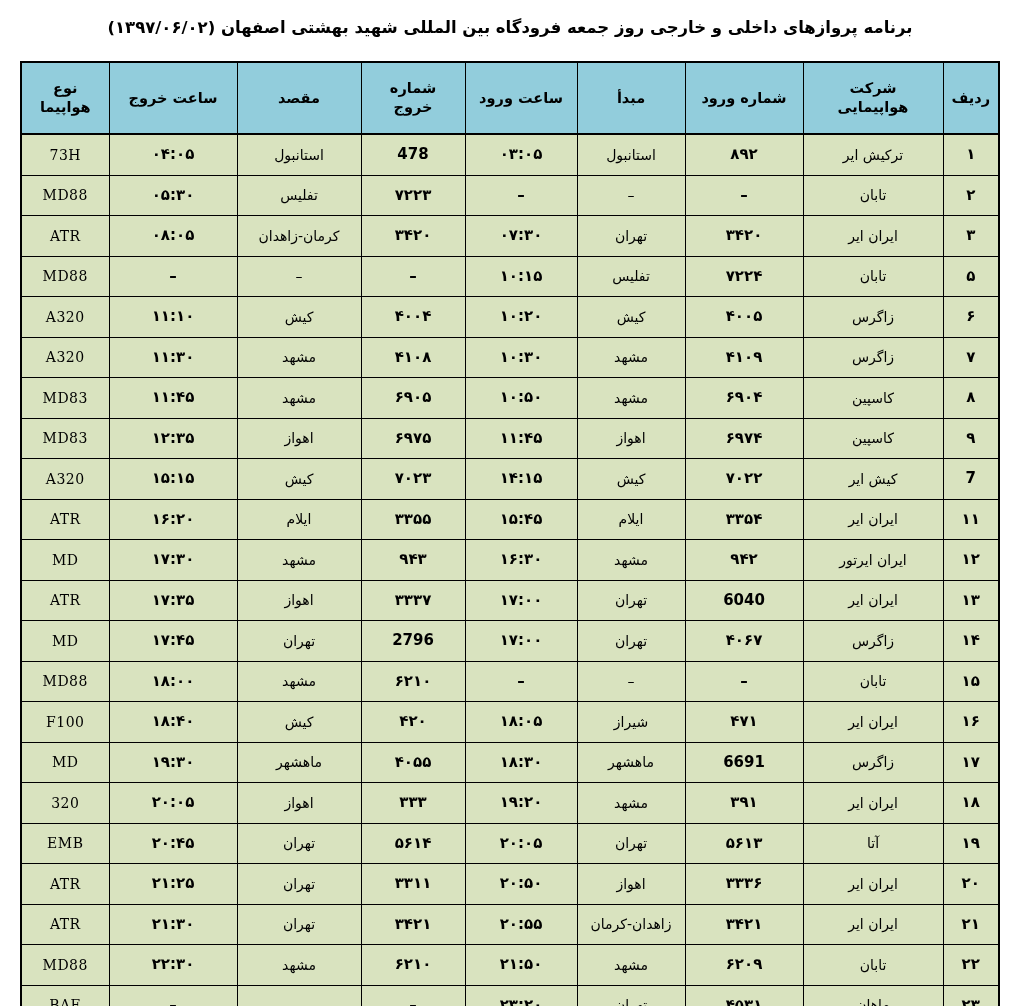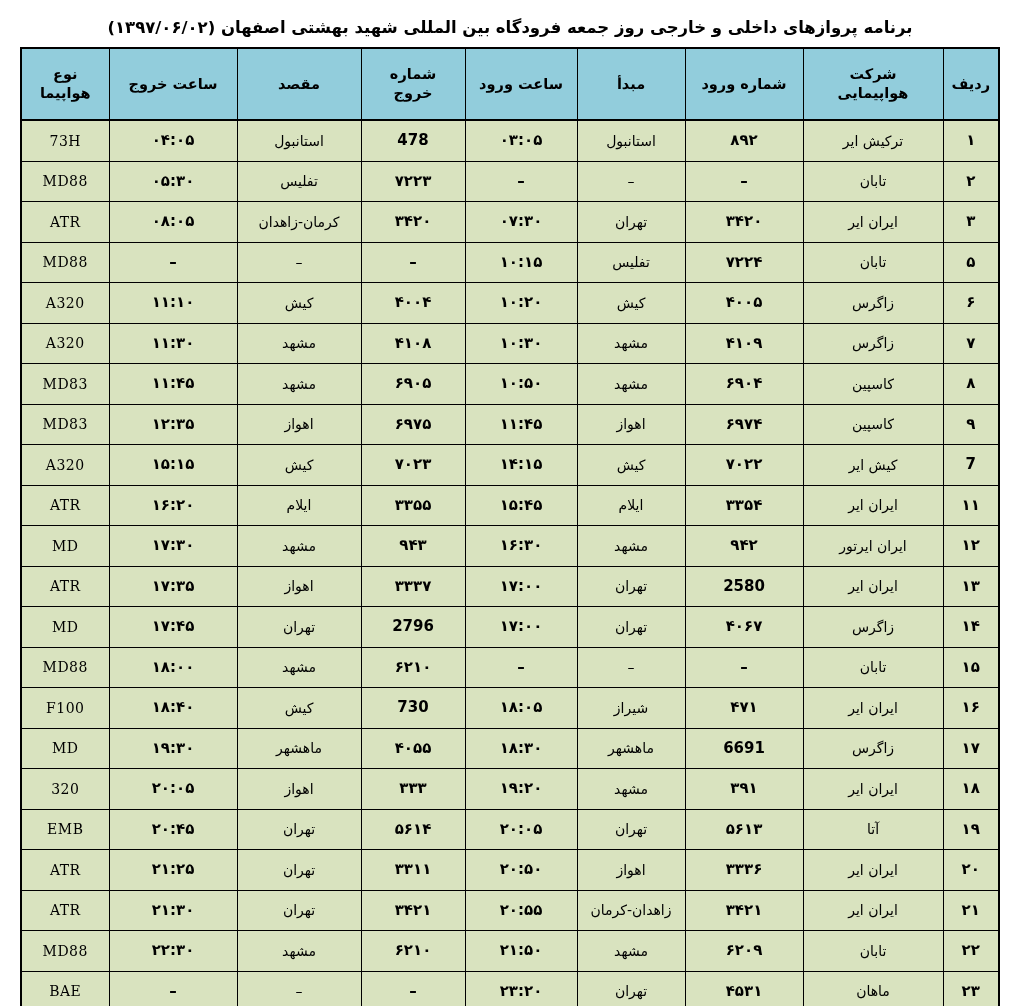--- a/index.html
+++ b/index.html
@@ -19,21 +19,21 @@
     position: relative;
     box-sizing: border-box;
   }
   .title {
     text-align: center;
     font-family: "DejaVu Sans", sans-serif;
     font-size: 16.5px;
     font-weight: bold;
     color: #000000;
     padding-top: 18px;
-    padding-bottom: 10px;
+    padding-bottom: 24px;
     letter-spacing: 0px;
     direction: rtl;
   }
   .table-wrap {
     padding: 0 20px 0 22px;
     box-sizing: border-box;
   }
   table.sched {
     width: 978px;
     border-collapse: collapse;
@@ -278,21 +278,21 @@
             <td class="col-place">مشهد</td>
             <td class="col-time">۱۶:۳۰</td>
             <td class="col-num">۹۴۳</td>
             <td class="col-place">مشهد</td>
             <td class="col-time">۱۷:۳۰</td>
             <td class="col-aircraft">MD</td>
           </tr>
           <tr>
             <td class="col-row">۱۳</td>
             <td class="col-airline">ایران ایر</td>
-            <td class="col-num">2580</td>
+            <td class="col-num">6040</td>
             <td class="col-place">تهران</td>
             <td class="col-time">۱۷:۰۰</td>
             <td class="col-num">۳۳۳۷</td>
             <td class="col-place">اهواز</td>
             <td class="col-time">۱۷:۳۵</td>
             <td class="col-aircraft">ATR</td>
           </tr>
           <tr>
             <td class="col-row">۱۴</td>
             <td class="col-airline">زاگرس</td>
@@ -314,21 +314,21 @@
             <td class="col-place">مشهد</td>
             <td class="col-time">۱۸:۰۰</td>
             <td class="col-aircraft">MD88</td>
           </tr>
           <tr>
             <td class="col-row">۱۶</td>
             <td class="col-airline">ایران ایر</td>
             <td class="col-num">۴۷۱</td>
             <td class="col-place">شیراز</td>
             <td class="col-time">۱۸:۰۵</td>
-            <td class="col-num">730</td>
+            <td class="col-num">۴۲۰</td>
             <td class="col-place">کیش</td>
             <td class="col-time">۱۸:۴۰</td>
             <td class="col-aircraft">F100</td>
           </tr>
           <tr>
             <td class="col-row">۱۷</td>
             <td class="col-airline">زاگرس</td>
             <td class="col-num">6691</td>
             <td class="col-place">ماهشهر</td>
             <td class="col-time">۱۸:۳۰</td>

